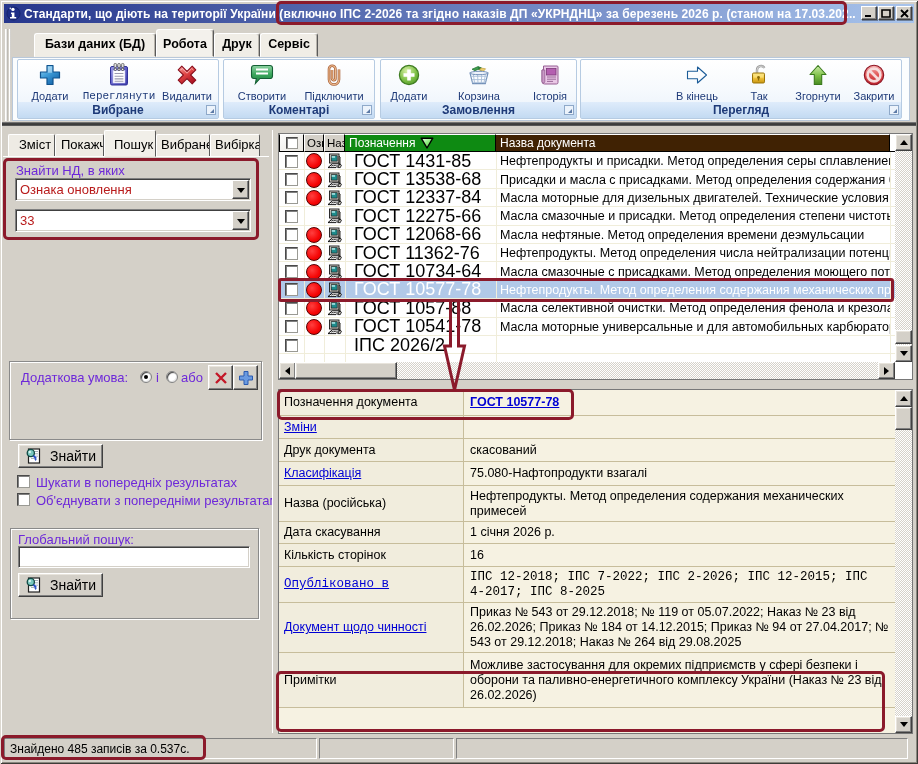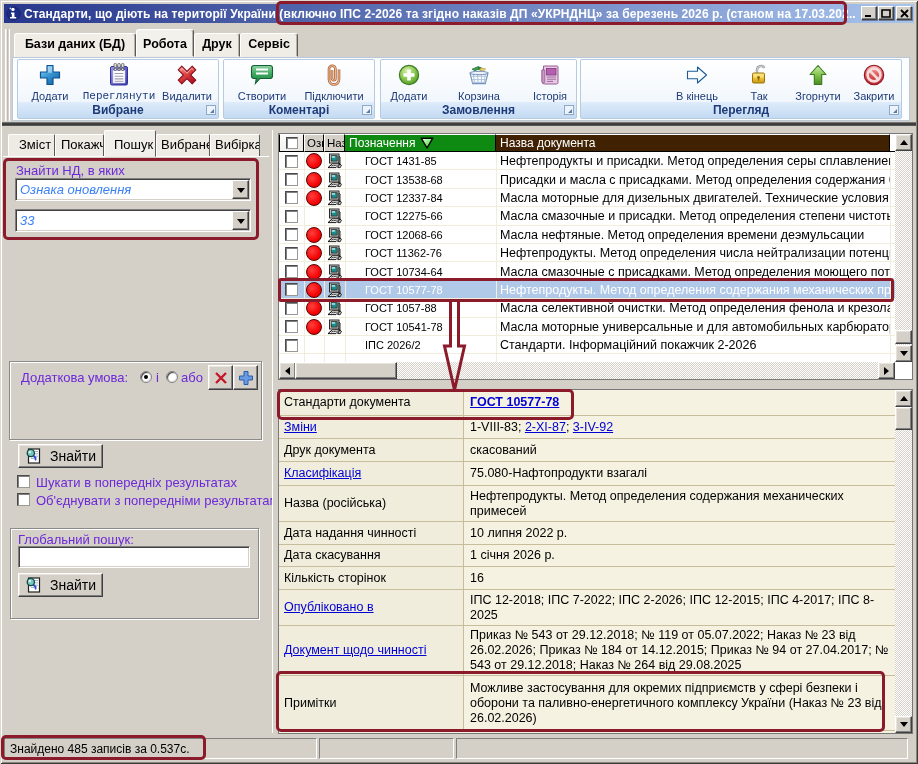--- a/index.html
+++ b/index.html
@@ -25,21 +25,21 @@
   display:flex; align-items:center; justify-content:center; }
 #btn-min { left:861px; } #btn-max { left:878px; } #btn-close { left:896px; }
 .winbtn svg { display:block; }
 
 
 #maintabs { left:12px; top:29px; width:900px; height:28px; }
 .mtab { position:absolute; bottom:0; background:#f0ede6;
   border:1px solid; border-color:#fff #5a5a5a #f0ede6 #fff;
   border-radius:3px 3px 0 0; font-size:12.5px; font-weight:bold; color:#000;
   display:flex; align-items:flex-end; justify-content:center; padding-bottom:5px;
-  box-shadow:inset -1px 0 0 #b8b4ac; }
+  box-shadow:inset -1px 0 0 #b8b4ac;margin-left:20px; }
 .mtab.active { background:#f3f1ec; z-index:3; }
 #gripper { left:4px; top:29px; width:7px; height:92px;
   background:linear-gradient(to right,#d4d0c8 0,#d4d0c8 1px,#fff 1px,#fff 2px,#a8a49c 4px,#d4d0c8 4px,#d4d0c8 5px,#fff 5px,#fff 6px,#a8a49c 7px); }
 
 
 #ribbon { left:12px; top:57px; width:898px; height:64px; background:#fbfdfe;
   border:1px solid #b9c8da; }
 .rgroup { position:absolute; top:1px; height:60px;
   border:1px solid #b6cbe2; border-radius:2px;
   background:linear-gradient(#ffffff,#f5f9fd 55%,#e9f1fa);
@@ -65,21 +65,21 @@
   border:1px solid; border-color:#fff #5a5a5a #eeebe4 #fff; border-radius:2px 2px 0 0;
   font-size:13px; color:#000; overflow:hidden;
   display:flex; align-items:flex-end; padding-bottom:4px; white-space:nowrap; }
 .stab.active { background:#f1efe9; z-index:3; }
 
 #sidebar { left:3px; top:156px; width:266px; height:577px; background:#d4d0c8;
   border-top:1px solid #fff; }
 .sb-label { position:absolute; font-size:13px; color:#6d28d9; white-space:nowrap; }
 .combo { position:absolute; background:#fff; border:1px solid; border-color:#808080 #fff #fff #808080;
   box-shadow:inset 1px 1px 0 #404040, inset -1px -1px 0 #d4d0c8; }
-.combo .cval { position:absolute; left:4px; top:3px; font-size:13px; color:#3b82f6;font-style:italic; }
+.combo .cval { position:absolute; left:4px; top:3px; font-size:13px; color:#b91c1c; }
 .combo .cbtn { position:absolute; right:1px; top:1px; bottom:1px; width:17px; background:#d4d0c8;
   border:1px solid; border-color:#fff #404040 #404040 #fff; box-shadow:inset -1px -1px 0 #808080;
   display:flex; align-items:center; justify-content:center; }
 .darr { width:0; height:0; border:4px solid transparent; border-top:5px solid #000; margin-top:5px; }
 .groupbox { position:absolute; border:1px solid #8a8a8a;
   box-shadow:inset 1px 1px 0 #fff, 1px 1px 0 #fff; }
 .radio { position:absolute; width:12px; height:12px; border-radius:50%; background:#fff;
   border:1px solid #808080; box-shadow:inset 1px 1px 1px #404040, inset -1px -1px 0 #e8e8e8; }
 .radio.sel:after { content:""; position:absolute; left:3px; top:3px; width:4px; height:4px; border-radius:50%; background:#000; }
 .sbtn { position:absolute; background:#d4d0c8; border:1px solid; border-color:#fff #404040 #404040 #fff;
@@ -101,21 +101,21 @@
 .hc-doc { width:21px; background:#d4d0c8; color:#000; padding-left:2px; border-left:1px solid #fff; font-size:11.5px; }
 .hc-des { width:151px; background:#0e8a12; color:#fff; padding-left:4px; }
 .hc-name { width:394px; background:#402203; color:#fff; padding-left:4px; }
 .hc-sliver { width:5px; background:#fff; border-right:none; }
 #gbody { position:absolute; left:1px; top:19px; width:616px; height:210px; background:#fff; overflow:hidden; }
 .trow { position:relative; height:18.4px; display:flex; align-items:center; }
 .trow:after { content:""; position:absolute; left:0; right:0; bottom:0; height:1px; background:#f0edda; }
 .trow .c-check { width:25px; display:flex; justify-content:center; align-items:center; flex:0 0 auto; }
 .trow .c-flag { width:20px; display:flex; justify-content:center; align-items:center; flex:0 0 auto; }
 .trow .c-doc { width:21px; display:flex; justify-content:center; align-items:center; flex:0 0 auto; }
-.trow .c-des { width:151px; font-size:11px; padding-left:20px; white-space:nowrap; overflow:hidden; flex:0 0 auto; }
+.trow .c-des { width:151px; font-size:18px; padding-left:9px; white-space:nowrap; overflow:hidden; flex:0 0 auto; }
 .trow .c-name { width:394px; font-size:12.5px; padding-left:4px; white-space:nowrap; overflow:hidden; flex:0 0 auto; }
 .trow.sel { background:#b1c9e8; }
 .trow.sel .c-des, .trow.sel .c-name { color:#fff; }
 .vline-col { position:absolute; top:0; bottom:0; width:1px; background:#f0edda; }
 .flagdot { width:16px; height:16px; border-radius:50%;
   background:radial-gradient(circle at 5px 5px,#ff4040,#f50505 60%,#c80000);
   border:1.5px solid #550000; }
 
 
 .sb-track { background-image:conic-gradient(#fff 0 25%,#d6d2ca 0 50%,#fff 0 75%,#d6d2ca 0); background-size:2px 2px; }
@@ -721,21 +721,20 @@
           <span class="c-des">ГОСТ 10541-78</span>
           <span class="c-name">Масла моторные универсальные и для автомобильных карбюраторн</span>
         </div>
         <div class="trow">
           <span class="c-check">
             <span class="checkbox" style="position:static;"></span>
           </span>
           <span class="c-flag"></span>
           <span class="c-doc"></span>
           <span class="c-des">ІПС 2026/2</span>
-          <span class="c-name">Стандарти. Інформаційний покажчик 2-2026</span>
         </div>
         <div class="vline-col" style="left:25px;"></div>
       <div class="vline-col" style="left:45px;"></div>
       <div class="vline-col" style="left:66px;"></div>
       <div class="vline-col" style="left:217px;"></div>
       <div class="vline-col" style="left:611px;"></div>
     </div>
 
     <div class="abs sb-track" style="left:617px;top:1px;width:17px;height:228px;">
       <div class="sb-btn" style="left:0;top:0;width:17px;height:17px;">
@@ -756,33 +755,30 @@
           <span class="tri-right"></span>
         </div>
     </div>
     <div class="abs" style="left:617px;top:229px;width:17px;height:17px;background:#fff;"></div>
   </div>
 
   <div id="detail" class="abs">
     <div id="detail-rows">
         <div class="drow" style="height: 26px;">
           <div class="dlabel">
-            <span>Стандарти документа</span>
+            <span>Позначення документа</span>
           </div>
           <div class="dvalue" style="font-weight:bold;">
             <span class="vtext"><a href="#">ГОСТ 10577-78</a></span>
           </div>
         </div>
         <div class="drow" style="height: 23px;">
           <div class="dlabel">
             <span><a href="#">Зміни</a></span>
           </div>
-          <div class="dvalue">
-            <span class="vtext"><span>1-VIII-83; </span><a href="#">2-XI-87</a><span>; </span><a href="#">3-IV-92</a></span>
-          </div>
         </div>
         <div class="drow" style="height: 23px;">
           <div class="dlabel">
             <span>Друк документа</span>
           </div>
           <div class="dvalue">
             <span class="vtext"><span>скасований</span></span>
           </div>
         </div>
         <div class="drow" style="height: 24px; justify-content: flex-end;">
@@ -794,45 +790,37 @@
           </div>
         </div>
         <div class="drow" style="height: 36px;">
           <div class="dlabel">
             <span>Назва (російська)</span>
           </div>
           <div class="dvalue">
             <span class="vtext"><span>Нефтепродукты. Метод определения содержания механических примесей</span></span>
           </div>
         </div>
-        <div class="drow" style="height: 23px;">
-          <div class="dlabel">
-            <span>Дата надання чинності</span>
-          </div>
-          <div class="dvalue">
-            <span class="vtext"><span>10 липня 2022 р.</span></span>
-          </div>
-        </div>
         <div class="drow" style="height: 22px;">
           <div class="dlabel">
             <span>Дата скасування</span>
           </div>
           <div class="dvalue">
             <span class="vtext"><span>1 січня 2026 р.</span></span>
           </div>
         </div>
         <div class="drow" style="height: 23px;">
           <div class="dlabel">
             <span>Кількість сторінок</span>
           </div>
           <div class="dvalue">
             <span class="vtext"><span>16</span></span>
           </div>
         </div>
-        <div class="drow" style="height: 36px;">
+        <div class="drow" style="height: 36px; font-family: Liberation Mono, monospace;">
           <div class="dlabel">
             <span><a href="#">Опубліковано в</a></span>
           </div>
           <div class="dvalue">
             <span class="vtext"><span>ІПС 12-2018; ІПС 7-2022; ІПС 2-2026; ІПС 12-2015; ІПС 4-2017; ІПС 8-2025</span></span>
           </div>
         </div>
         <div class="drow" style="height: 50px;">
           <div class="dlabel">
             <span><a href="#">Документ щодо чинності</a></span>

